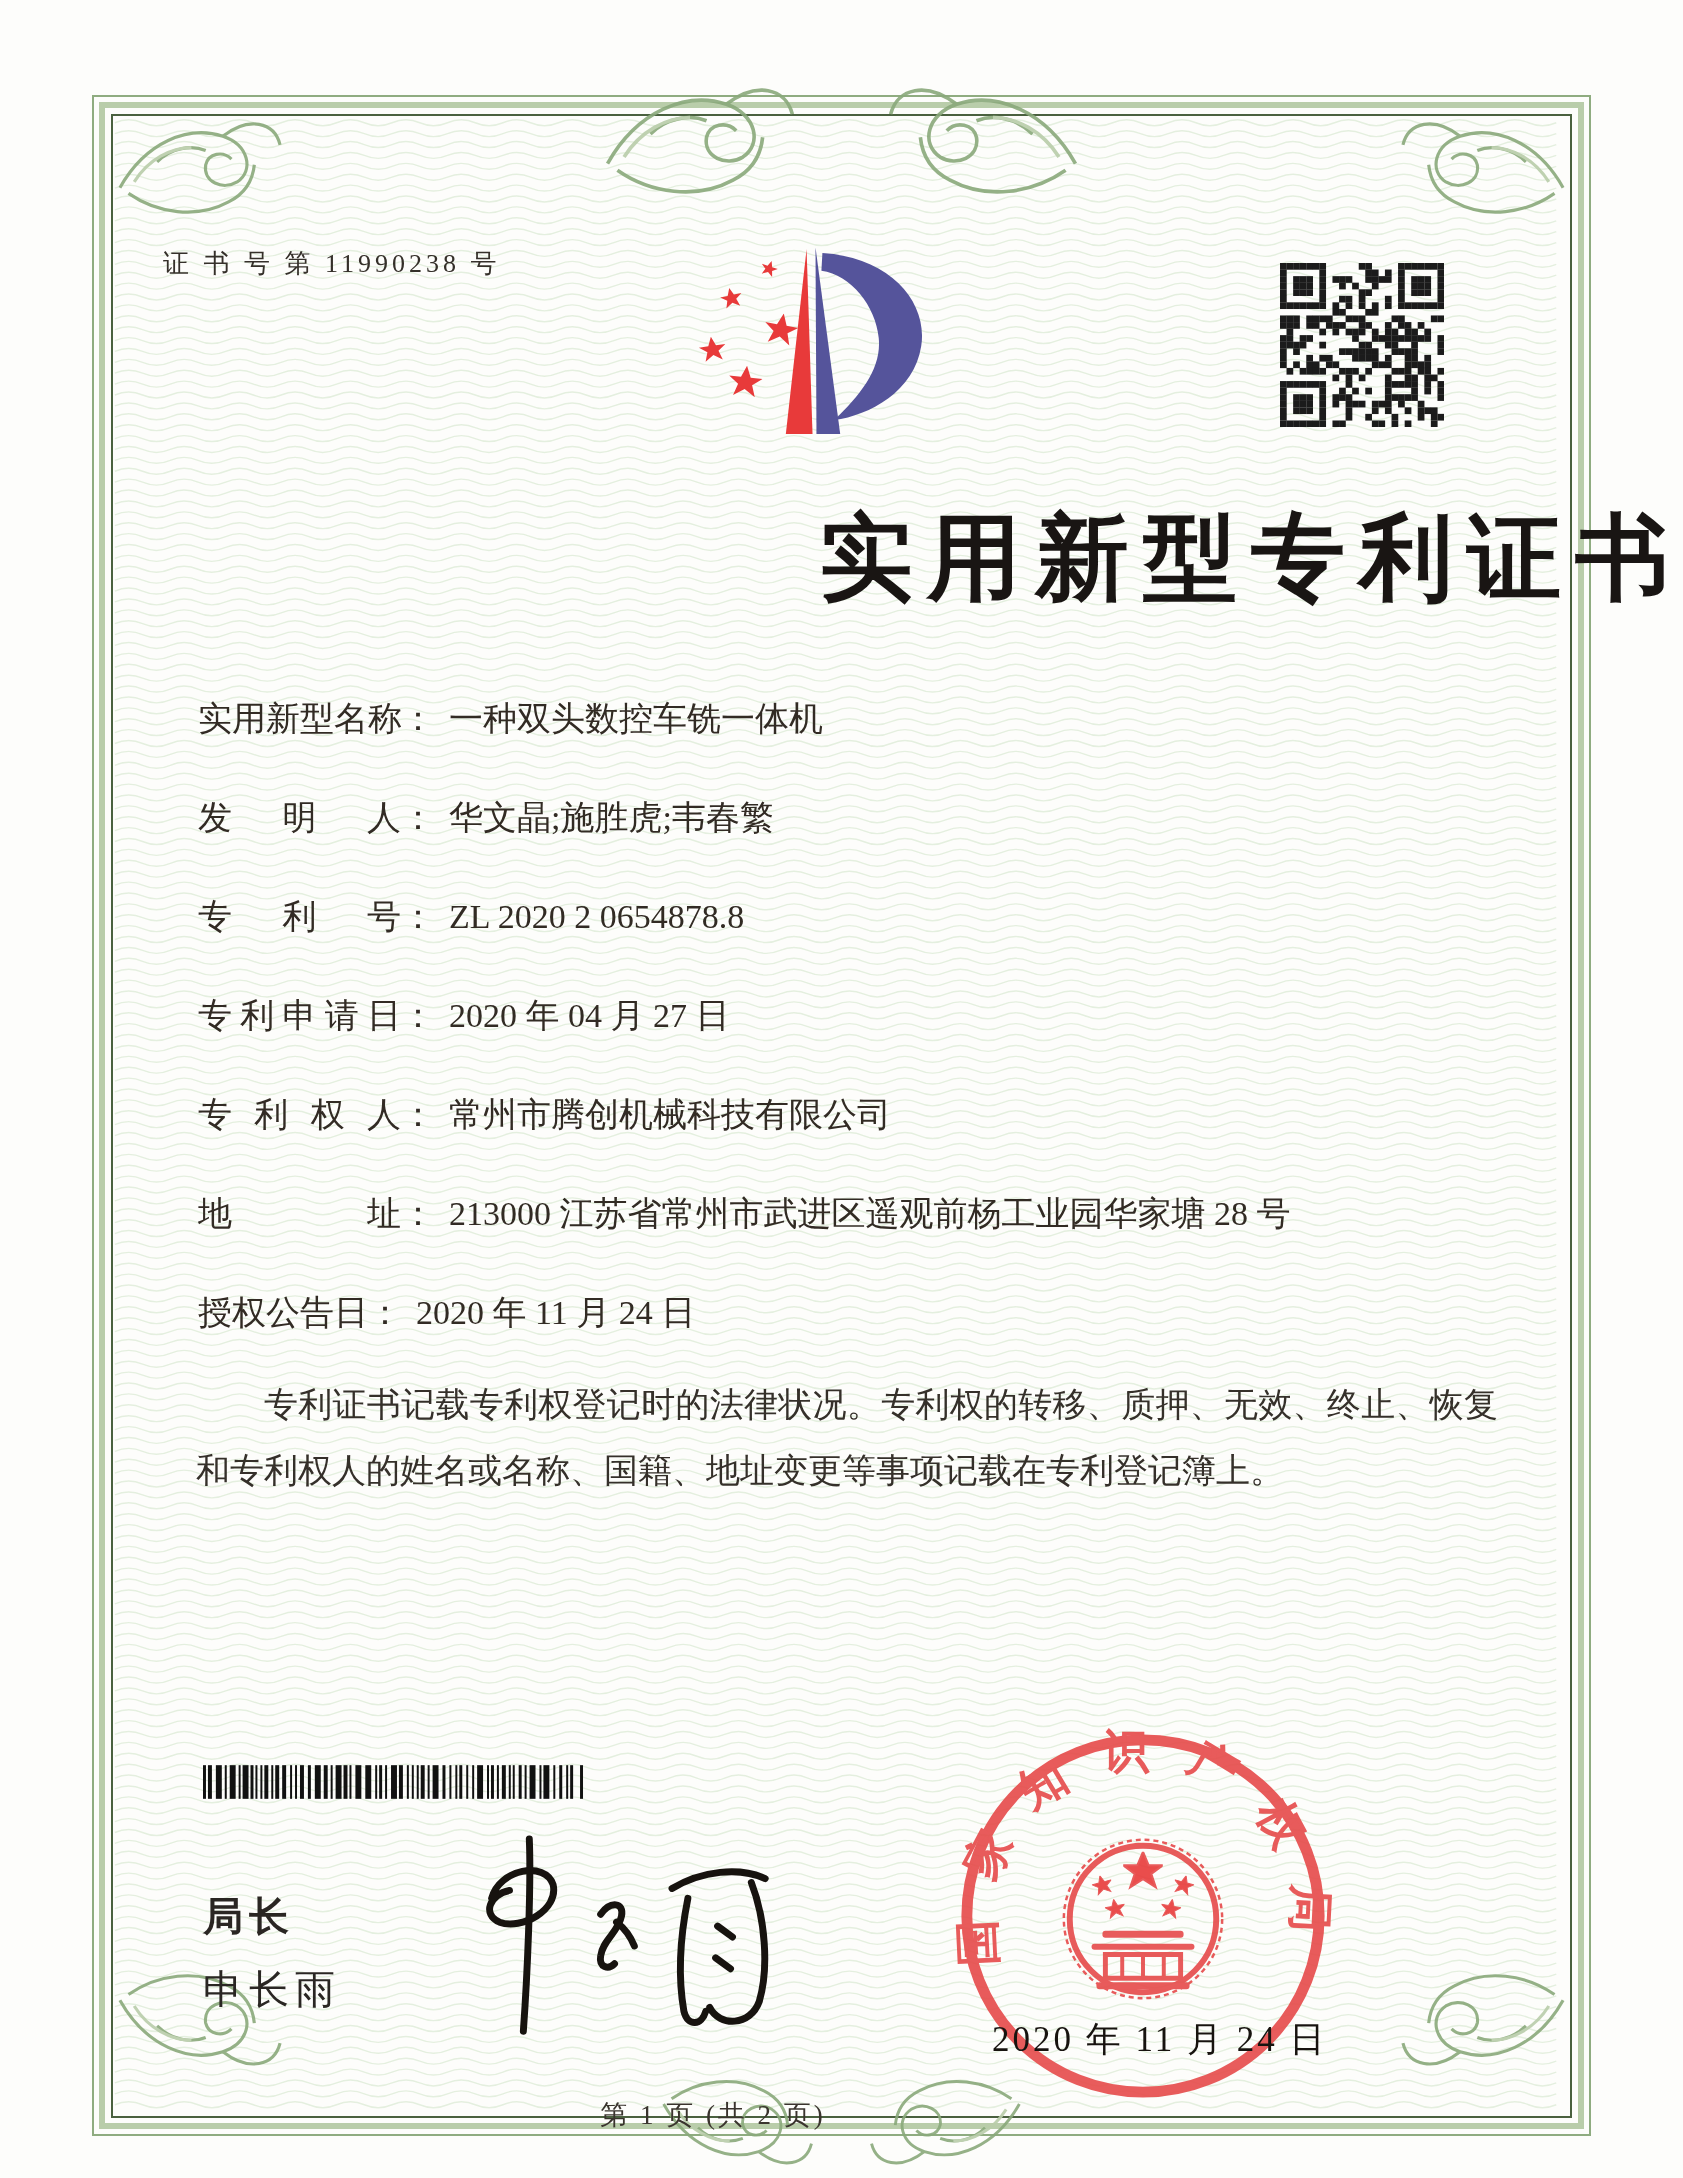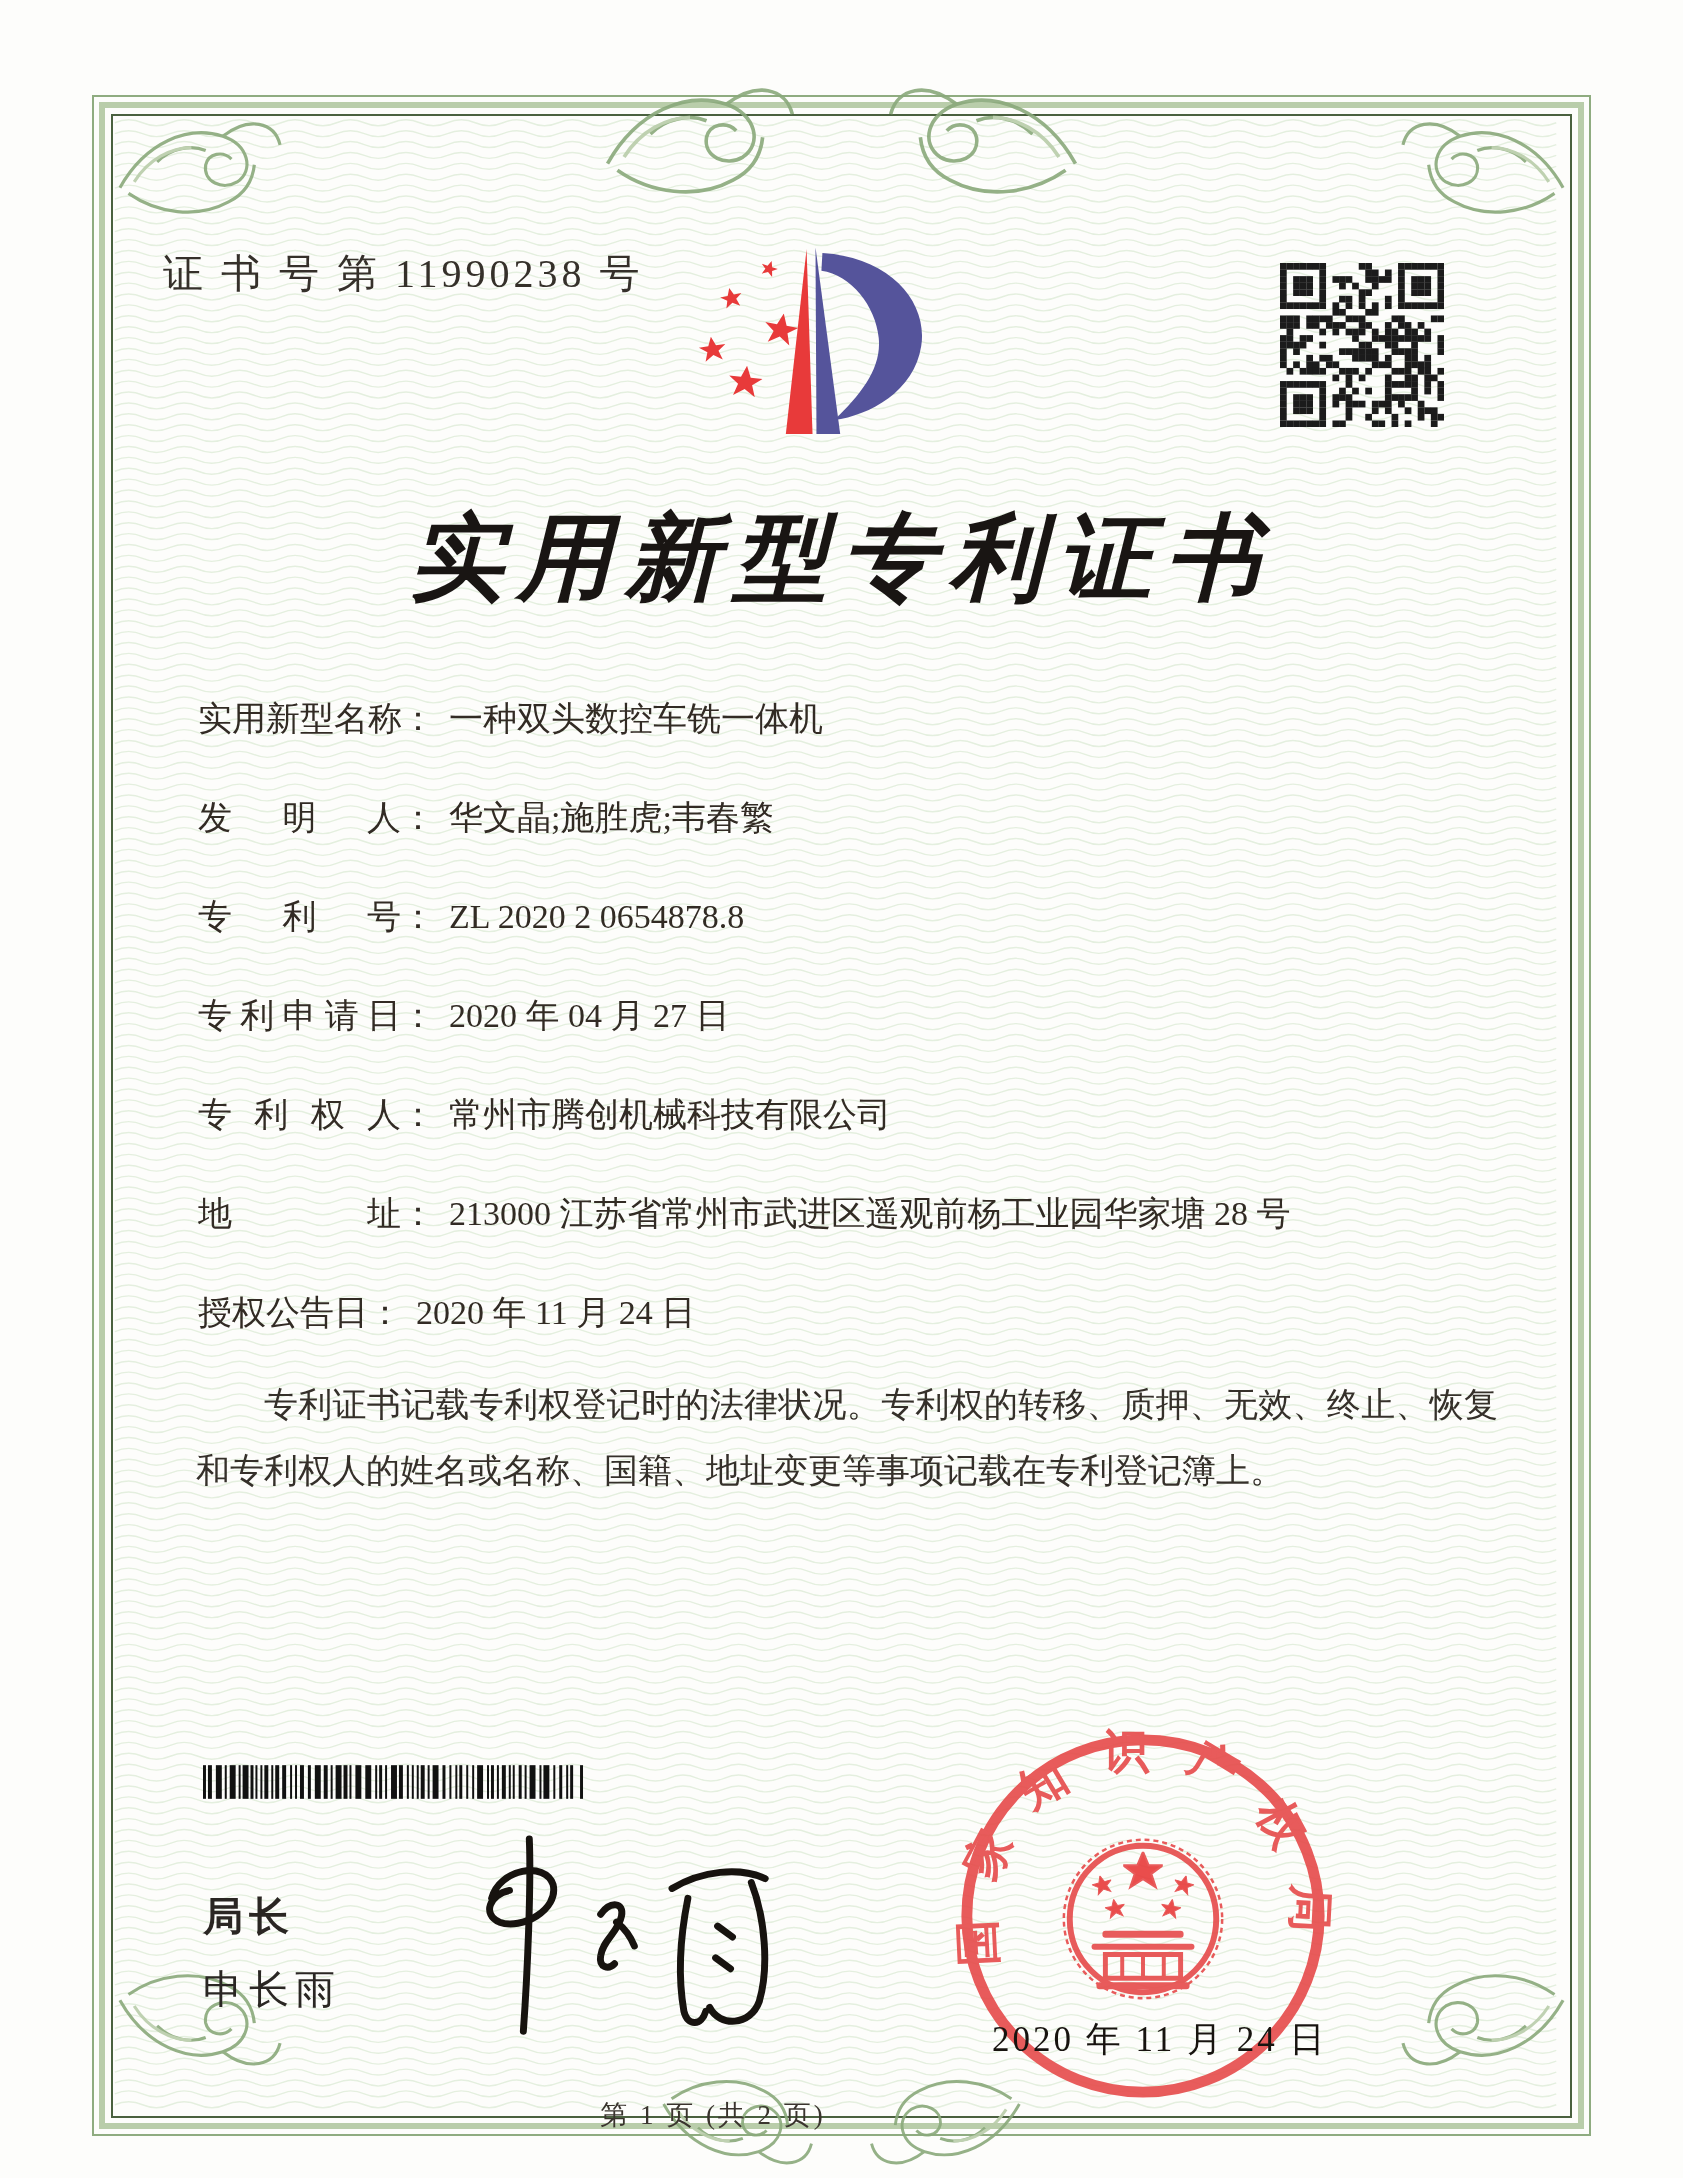--- a/index.html
+++ b/index.html
@@ -5,25 +5,25 @@
   html,body{margin:0;padding:0;background:#888;}
   .page{position:relative;width:1683px;height:2178px;background:#fdfdfb;overflow:hidden;
         font-family:"Liberation Serif","DejaVu Serif",serif;color:#2e2822;}
   
   .f1{position:absolute;left:92px;right:92px;top:95px;bottom:42px;border:2px solid #8fac80;}
   .f2{position:absolute;left:99px;right:99px;top:102px;bottom:49px;border:6px solid #b9cdaa;}
   .f3{position:absolute;left:111px;right:111px;top:114px;bottom:60px;border:2px solid #4a613f;}
   .waves{position:absolute;left:0;top:0;}
   .orn{position:absolute;left:0;top:0;pointer-events:none;}
   
-  .certno{position:absolute;left:163px;top:246px;font-size:40px;letter-spacing:4px;color:#35302a;}
+  .certno{position:absolute;left:163px;top:246px;font-size:26px;letter-spacing:4px;color:#35302a;}
   .logo{position:absolute;left:688px;top:241px;}
   .qr{position:absolute;left:1280px;top:263px;}
-  .title{position:absolute;left:0;top:495px;width:1683px;text-align:center;
-         font-size:94px;font-weight:bold;letter-spacing:14px;color:#191513;font-style:italic;}
+  .title{position:absolute;left:0;top:495px;width:1683px;text-align:right;
+         font-size:94px;font-weight:bold;letter-spacing:14px;color:#191513;}
   
   .frow{position:absolute;left:198px;font-size:34px;white-space:nowrap;color:#322b24;}
   .flabel{display:inline-block;width:203px;text-align:justify;text-align-last:justify;vertical-align:bottom;}
   .flabel5{display:inline-block;vertical-align:bottom;}
   .fval{margin-left:14px;}
   .frow2{position:absolute;left:812px;font-size:34px;white-space:nowrap;color:#322b24;}
   
   .paras{position:absolute;left:196px;top:1372px;width:1302px;font-size:34px;
          line-height:66px;text-align:justify;color:#35302a;}
   .paras p{margin:0;text-indent:2em;}

